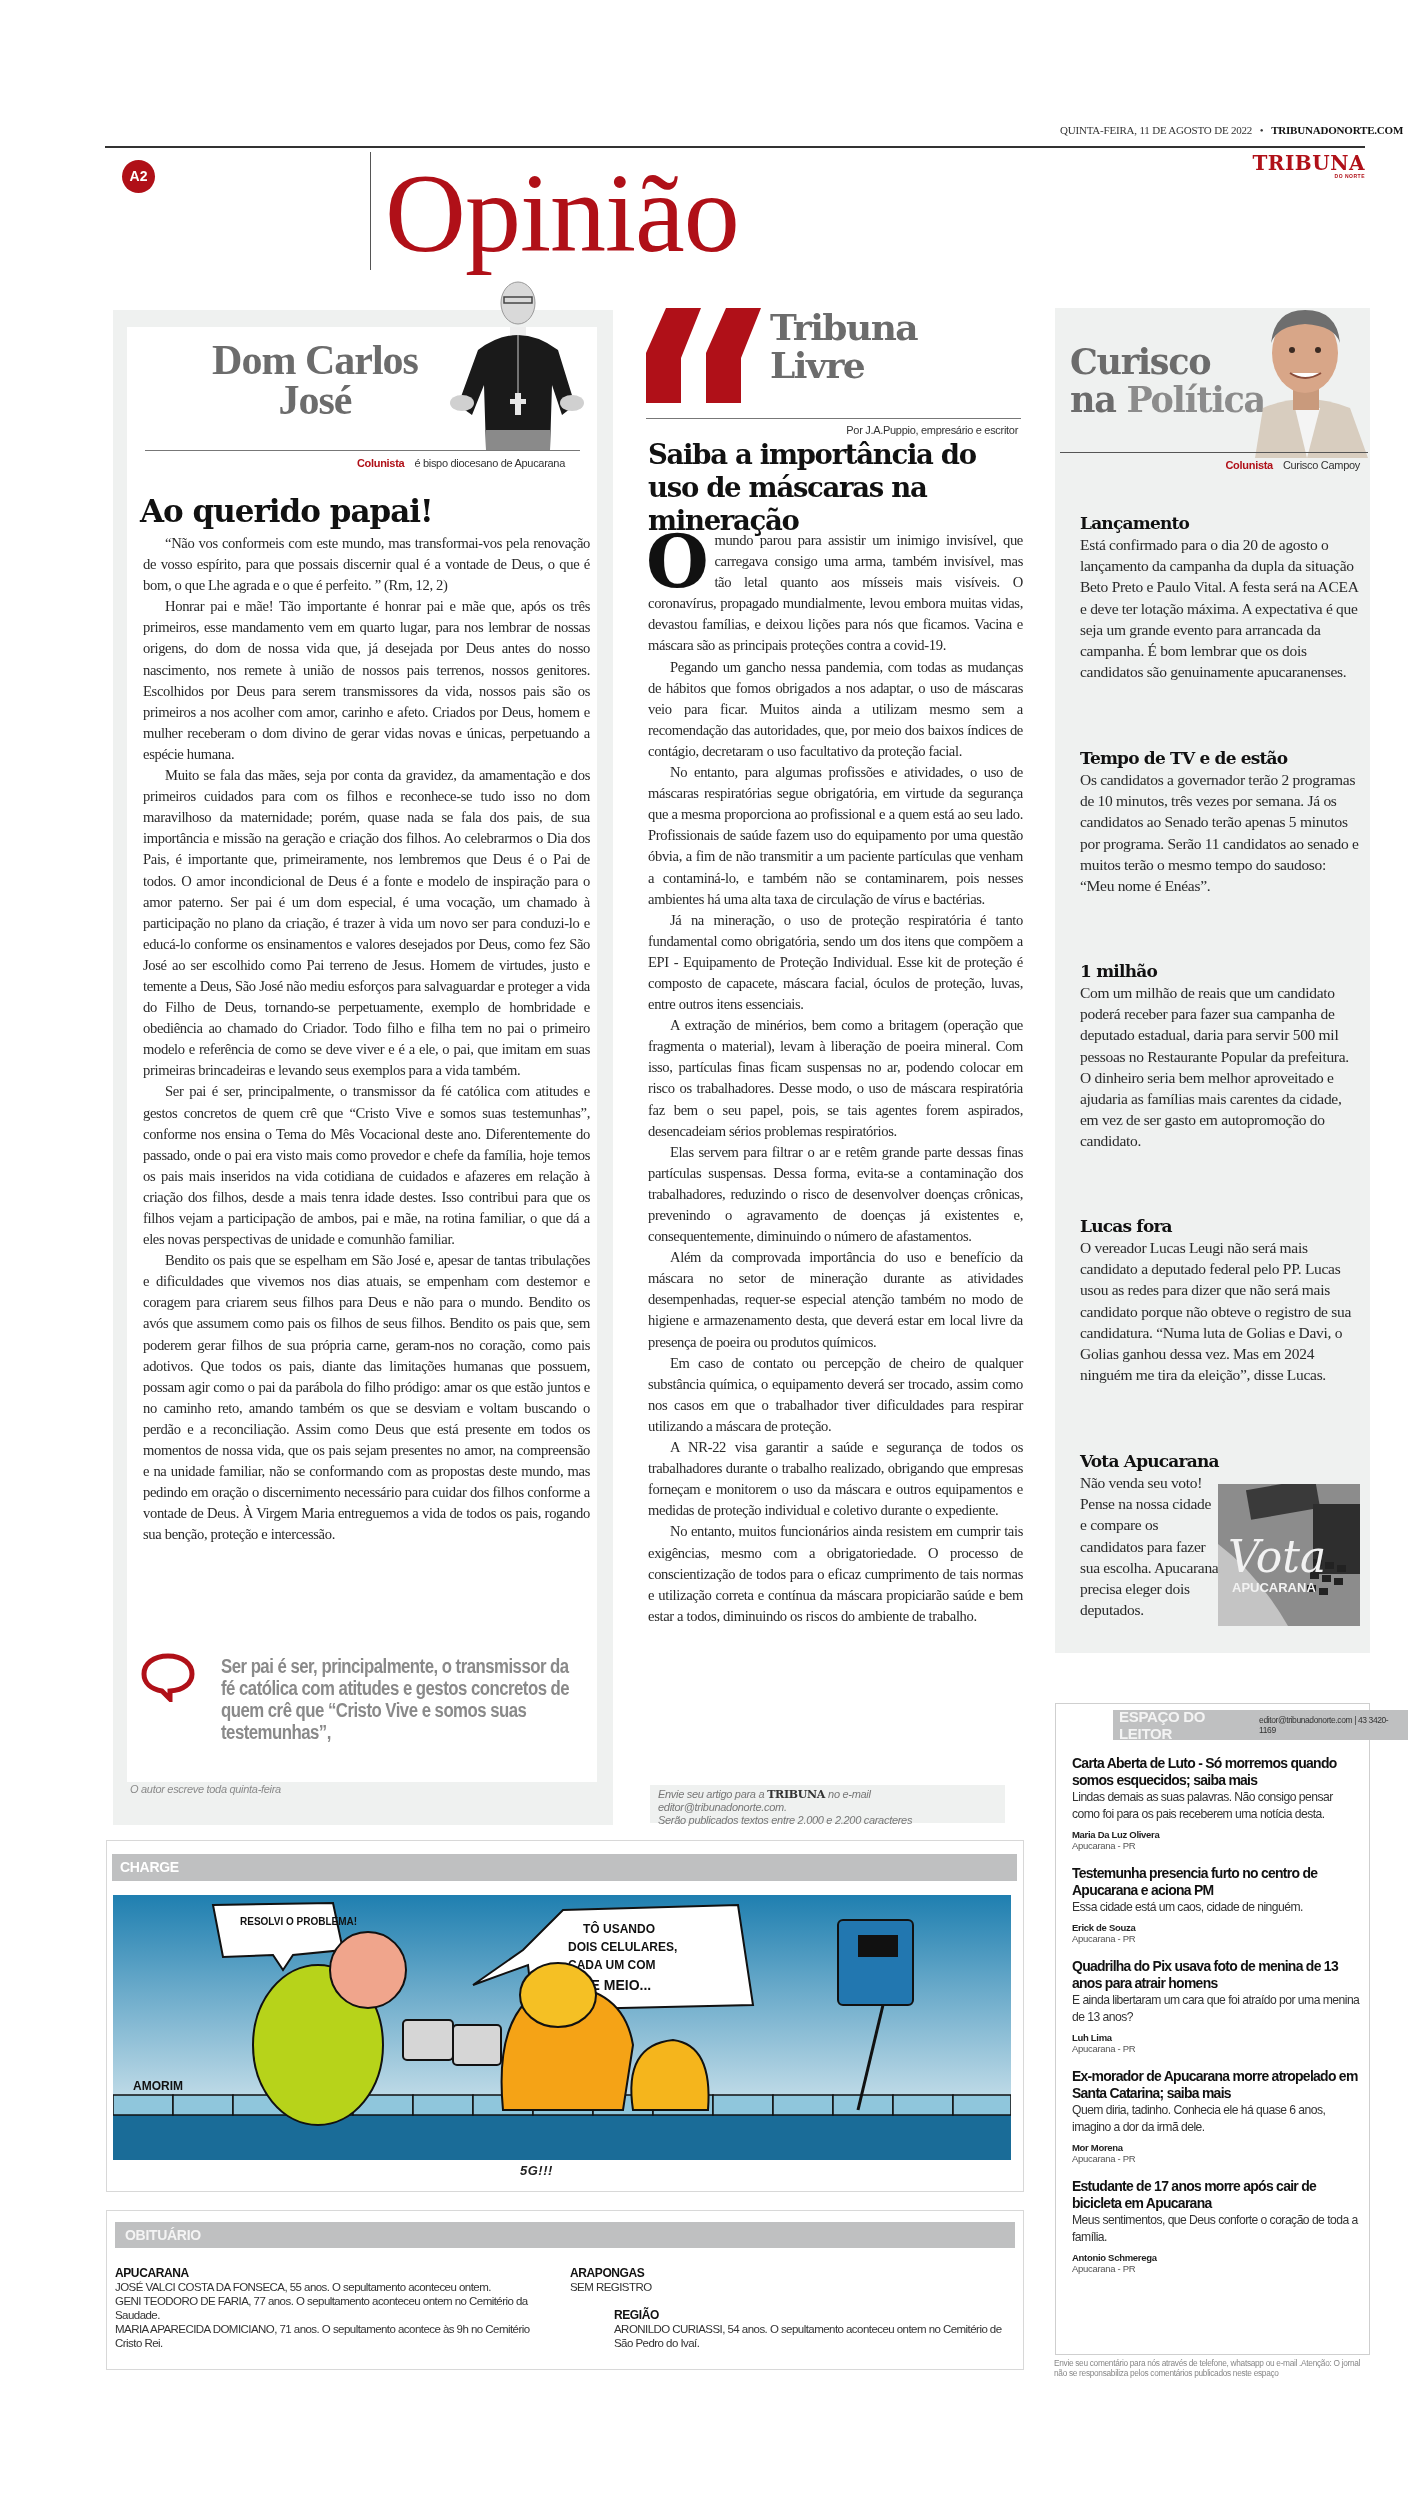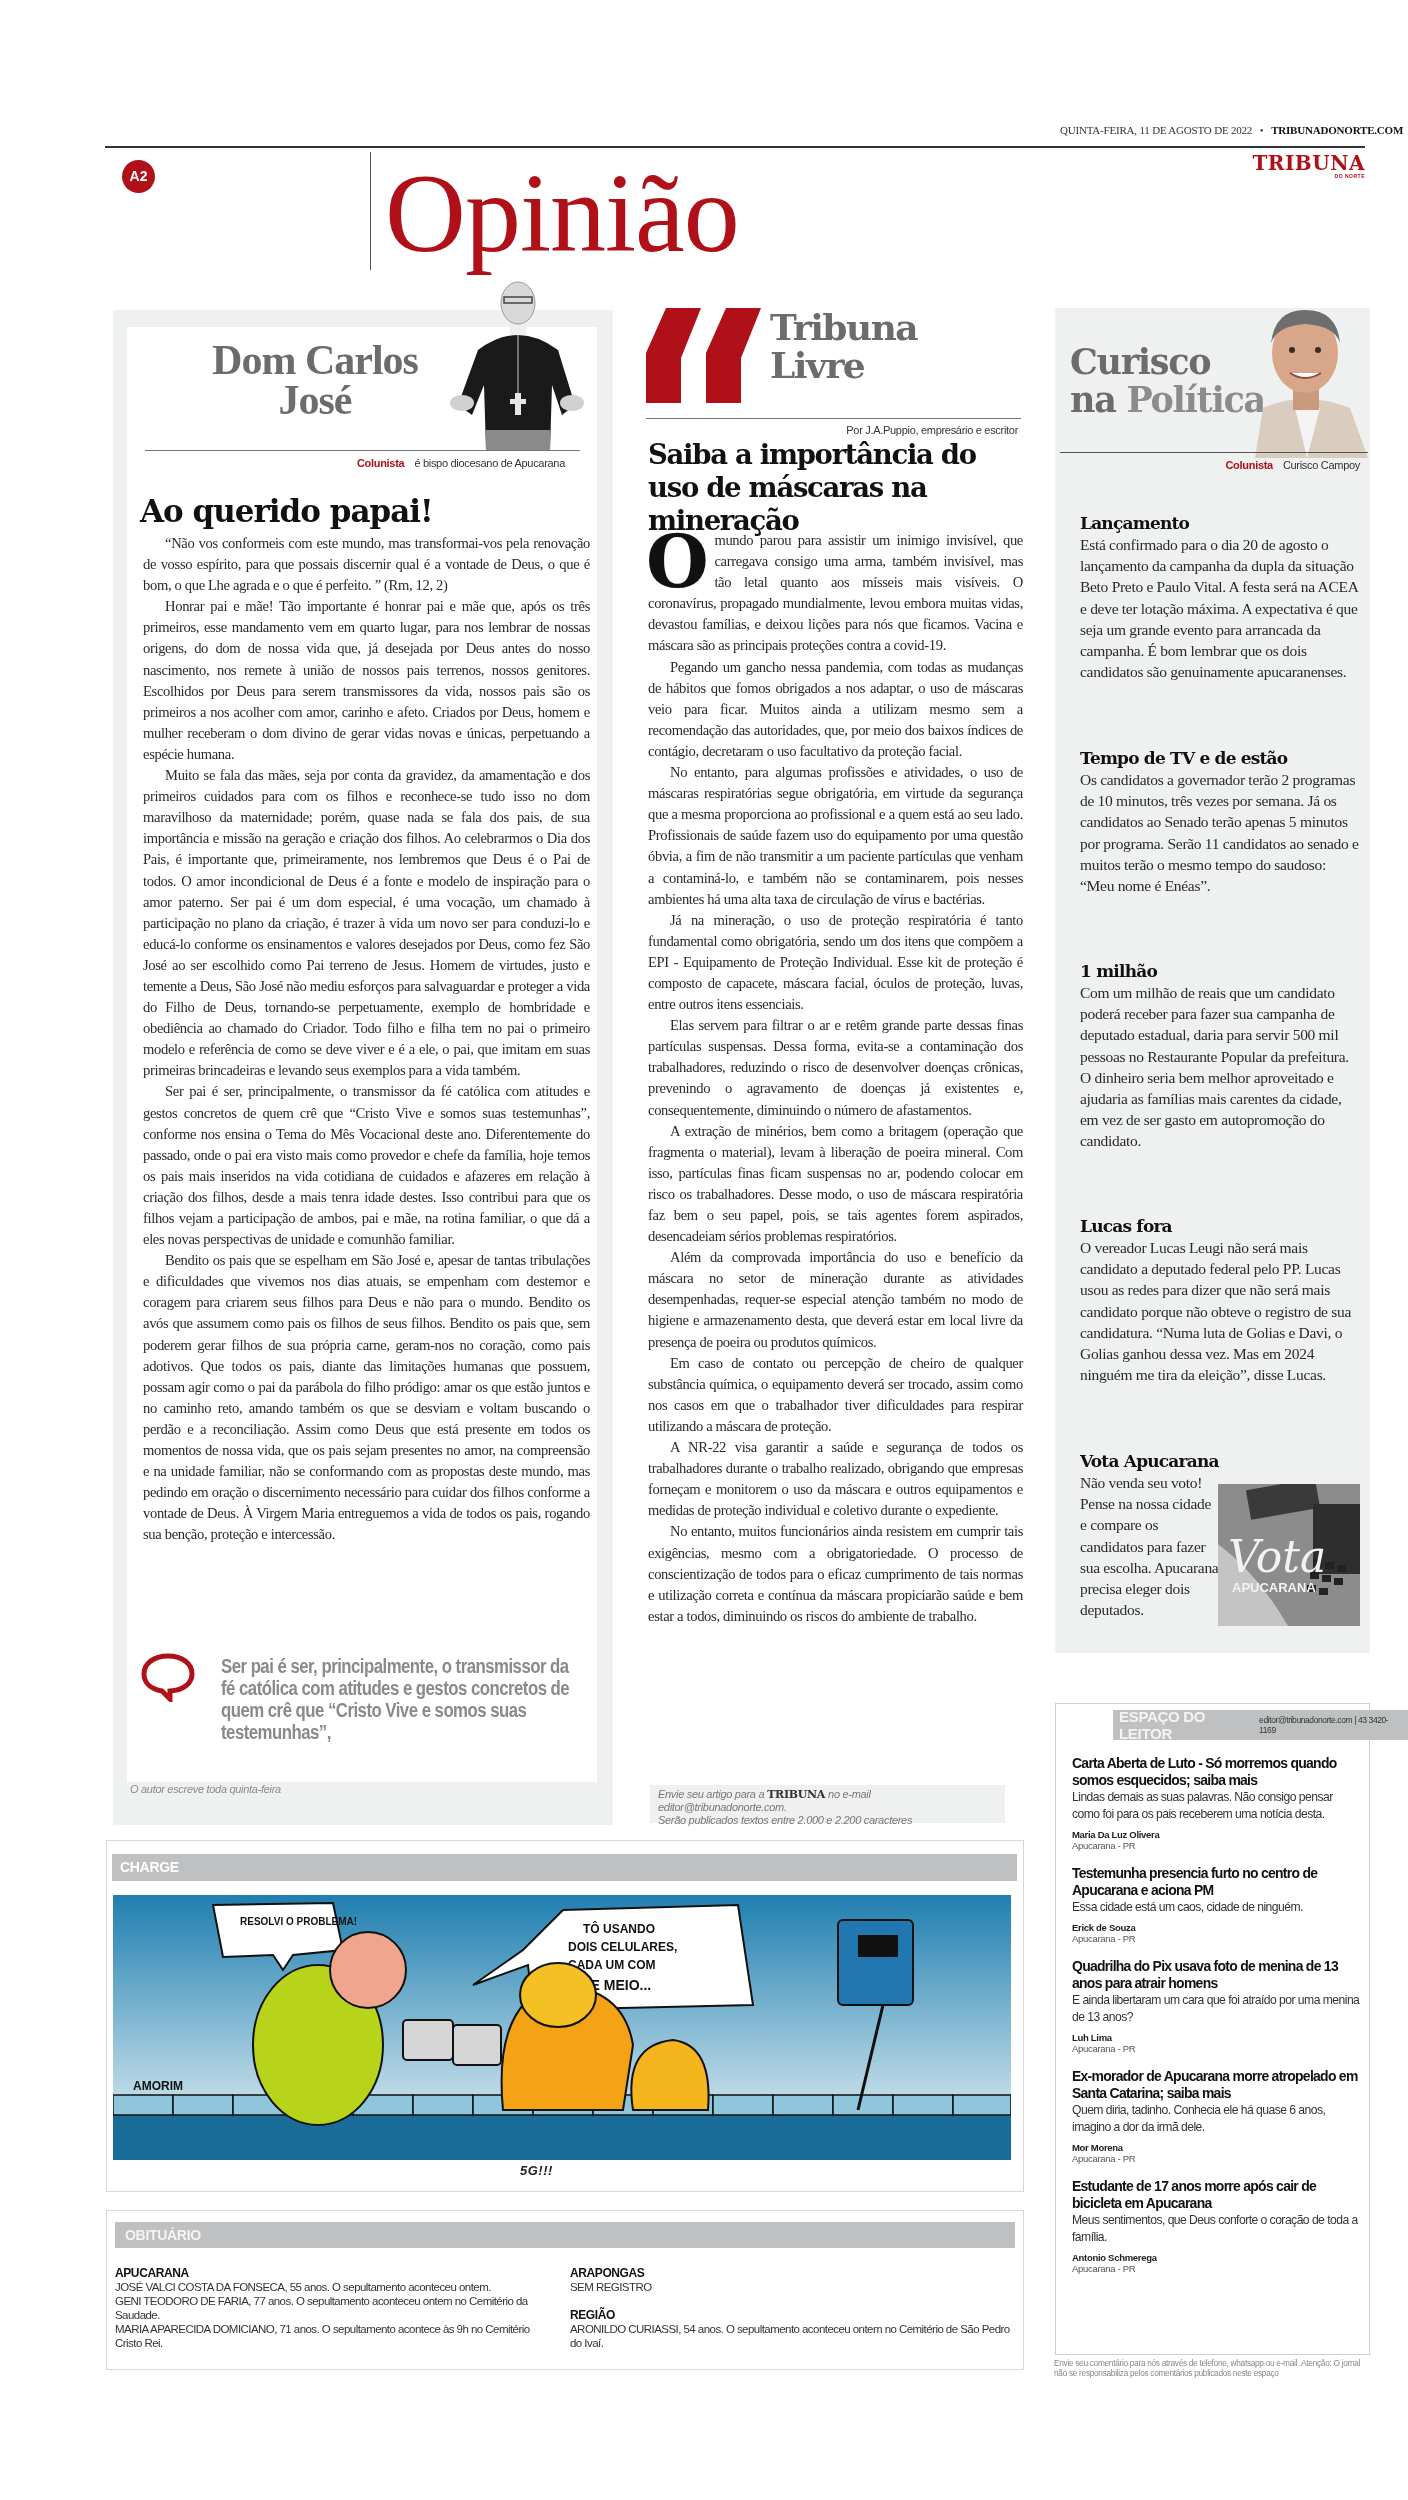--- a/index.html
+++ b/index.html
@@ -83,21 +83,21 @@
   .cartoon { left: 113px; top: 1895px; width: 898px; height: 265px; }
   .cartoon-caption { left: 520px; top: 2163px; font-family: "Liberation Sans", sans-serif; font-weight: bold; font-style: italic; font-size: 13px; color: #222; letter-spacing: 0.5px; text-align: center; }
 
   
   .obit-box { left: 106px; top: 2210px; width: 918px; height: 160px; border: 1px solid #d8d8d8; }
   .obit-head { left: 115px; top: 2222px; width: 900px; height: 26px; background: #bfc0c1; padding-left: 10px; font-family: "Liberation Sans", sans-serif; font-weight: bold; color: #f4f4f4; font-size: 14px; line-height: 26px; letter-spacing: -0.3px; }
   .obit-col { font-family: "Liberation Sans", sans-serif; font-size: 11.5px; line-height: 14px; color: #333; letter-spacing: -0.55px; }
   .obit-col h4 { font-weight: bold; color: #111; font-size: 12px; letter-spacing: -0.4px; }
   .obit-left { left: 115px; top: 2266px; width: 430px; }
   .obit-right { left: 570px; top: 2266px; width: 440px; }
-  .obit-right .grp2 { margin-top: 14px; }
+  .obit-right .grp2 { margin-top: 14px; margin-left: 44px; }
 </style>
 </head>
 <body>
 
 <div class="abs dateline">
   <span>QUINTA-FEIRA, 11 DE AGOSTO DE 2022</span>
   &nbsp;&nbsp;<span>•</span>&nbsp;&nbsp;
   <span class="site">TRIBUNADONORTE.COM</span>
 </div>
 <div class="abs top-rule"></div>
@@ -154,22 +154,22 @@
   <div>Livre</div>
 </div>
 <div class="abs rule2"></div>
 <div class="abs byline2">Por J.A.Puppio, empresário e escritor</div>
 <div class="abs art2-title">Saiba a importância do uso de máscaras na mineração</div>
 <div class="abs body-text art2-body">
   <p><span class="dropcap">O</span><span>mundo parou para assistir um inimigo invisível, que carregava consigo uma arma, também invisível, mas tão letal quanto aos mísseis mais visíveis. O coronavírus, propagado mundialmente, levou embora muitas vidas, devastou famílias, e deixou lições para nós que ficamos. Vacina e máscara são as principais proteções contra a covid-19.</span></p>
   <p>Pegando um gancho nessa pandemia, com todas as mudanças de hábitos que fomos obrigados a nos adaptar, o uso de máscaras veio para ficar. Muitos ainda a utilizam mesmo sem a recomendação das autoridades, que, por meio dos baixos índices de contágio, decretaram o uso facultativo da proteção facial.</p>
   <p>No entanto, para algumas profissões e atividades, o uso de máscaras respiratórias segue obrigatória, em virtude da segurança que a mesma proporciona ao profissional e a quem está ao seu lado. Profissionais de saúde fazem uso do equipamento por uma questão óbvia, a fim de não transmitir a um paciente partículas que venham a contaminá-lo, e também não se contaminarem, pois nesses ambientes há uma alta taxa de circulação de vírus e bactérias.</p>
   <p>Já na mineração, o uso de proteção respiratória é tanto fundamental como obrigatória, sendo um dos itens que compõem a EPI - Equipamento de Proteção Individual. Esse kit de proteção é composto de capacete, máscara facial, óculos de proteção, luvas, entre outros itens essenciais.</p>
+  <p>A extração de minérios, bem como a britagem (operação que fragmenta o material), levam à liberação de poeira mineral. Com isso, partículas finas ficam suspensas no ar, podendo colocar em risco os trabalhadores. Desse modo, o uso de máscara respiratória faz bem o seu papel, pois, se tais agentes forem aspirados, desencadeiam sérios problemas respiratórios.</p>
   <p>Elas servem para filtrar o ar e retêm grande parte dessas finas partículas suspensas. Dessa forma, evita-se a contaminação dos trabalhadores, reduzindo o risco de desenvolver doenças crônicas, prevenindo o agravamento de doenças já existentes e, consequentemente, diminuindo o número de afastamentos.</p>
-  <p>A extração de minérios, bem como a britagem (operação que fragmenta o material), levam à liberação de poeira mineral. Com isso, partículas finas ficam suspensas no ar, podendo colocar em risco os trabalhadores. Desse modo, o uso de máscara respiratória faz bem o seu papel, pois, se tais agentes forem aspirados, desencadeiam sérios problemas respiratórios.</p>
   <p>Além da comprovada importância do uso e benefício da máscara no setor de mineração durante as atividades desempenhadas, requer-se especial atenção também no modo de higiene e armazenamento desta, que deverá estar em local livre da presença de poeira ou produtos químicos.</p>
   <p>Em caso de contato ou percepção de cheiro de qualquer substância química, o equipamento deverá ser trocado, assim como nos casos em que o trabalhador tiver dificuldades para respirar utilizando a máscara de proteção.</p>
   <p>A NR-22 visa garantir a saúde e segurança de todos os trabalhadores durante o trabalho realizado, obrigando que empresas forneçam e monitorem o uso da máscara e outros equipamentos e medidas de proteção individual e coletivo durante o expediente.</p>
   <p>No entanto, muitos funcionários ainda resistem em cumprir tais exigências, mesmo com a obrigatoriedade. O processo de conscientização de todos para o eficaz cumprimento de tais normas e utilização correta e contínua da máscara propiciarão saúde e bem estar a todos, diminuindo os riscos do ambiente de trabalho.</p>
 </div>
 <div class="abs submit-note">
   <span>Envie seu artigo para a</span><span class="brandinline">TRIBUNA</span><span>no e-mail editor@tribunadonorte.com.</span><br>
   <span>Serão publicados textos entre 2.000 e 2.200 caracteres</span>
 </div>
 

